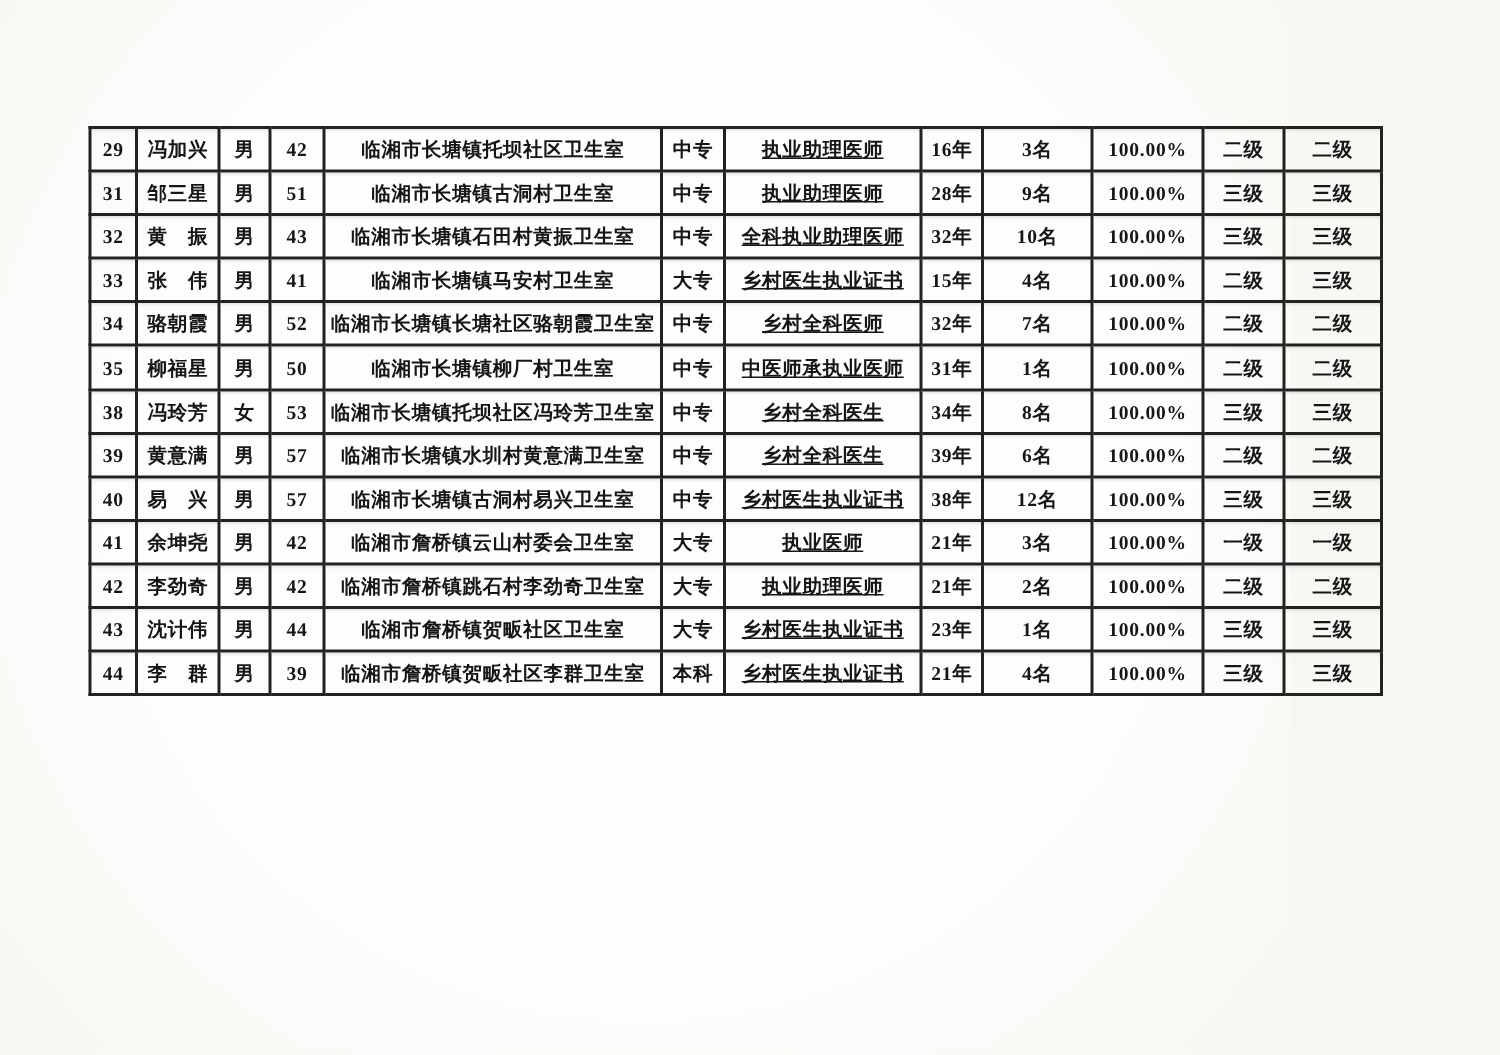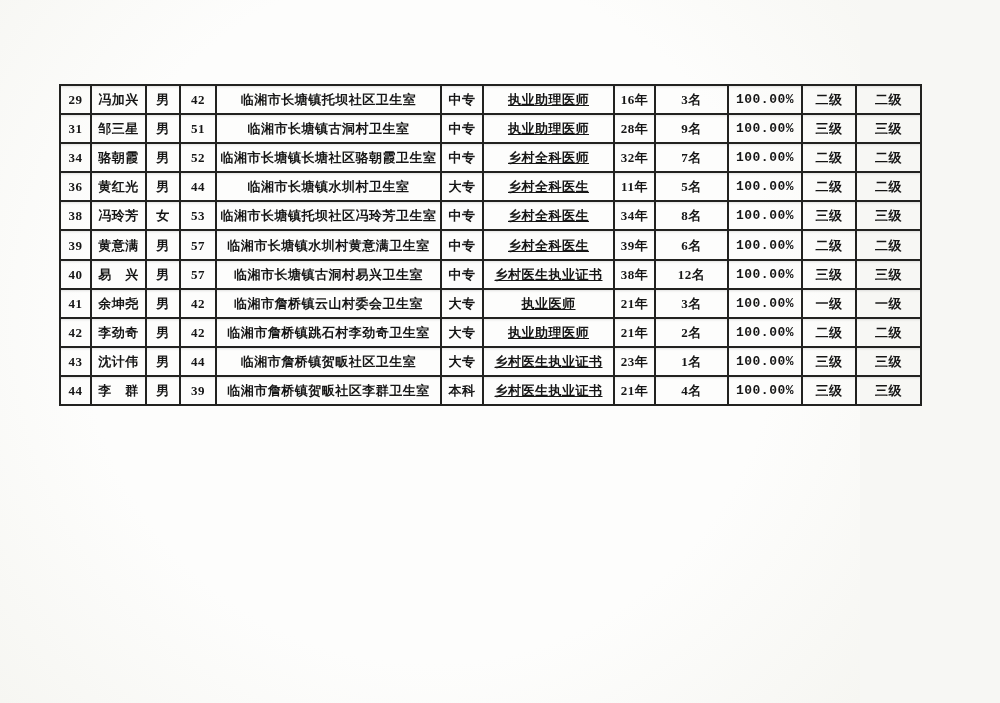--- a/index.html
+++ b/index.html
@@ -37,21 +37,21 @@
     line-height: 1;
     letter-spacing: 0.5px;
     padding: 0 1px;
     white-space: nowrap;
     overflow: hidden;
     
     box-shadow: inset 0 3px 3px -3px rgba(40,40,35,0.25);
   }
   td.c-clinic     { font-size: 13px; }
   td.c-credential { letter-spacing: 0.3px; text-decoration: underline; }
-  td.c-pass       { letter-spacing: 1px; font-family: Liberation Mono, monospace; }
+  td.c-pass       { letter-spacing: 1px; font-family: Liberation Serif, serif; }
 </style>
 </head>
 <body>
 
 <div class="page">
   <table class="doc-table">
     <colgroup>
       <col style="width:31px">
       <col style="width:55px">
       <col style="width:34px">
@@ -88,43 +88,71 @@
           <td class="c-clinic">临湘市长塘镇古洞村卫生室</td>
           <td>中专</td>
           <td class="c-credential">执业助理医师</td>
           <td>28年</td>
           <td>9名</td>
           <td class="c-pass">100.00%</td>
           <td>三级</td>
           <td>三级</td>
         </tr>
         <tr>
+          <td>32</td>
+          <td>黄　振</td>
+          <td>男</td>
+          <td>43</td>
+          <td class="c-clinic">临湘市长塘镇石田村黄振卫生室</td>
+          <td>中专</td>
+          <td class="c-credential">全科执业助理医师</td>
+          <td>32年</td>
+          <td>10名</td>
+          <td class="c-pass">100.00%</td>
+          <td>三级</td>
+          <td>三级</td>
+        </tr>
+        <tr>
+          <td>33</td>
+          <td>张　伟</td>
+          <td>男</td>
+          <td>41</td>
+          <td class="c-clinic">临湘市长塘镇马安村卫生室</td>
+          <td>大专</td>
+          <td class="c-credential">乡村医生执业证书</td>
+          <td>15年</td>
+          <td>4名</td>
+          <td class="c-pass">100.00%</td>
+          <td>二级</td>
+          <td>三级</td>
+        </tr>
+        <tr>
           <td>34</td>
           <td>骆朝霞</td>
           <td>男</td>
           <td>52</td>
           <td class="c-clinic">临湘市长塘镇长塘社区骆朝霞卫生室</td>
           <td>中专</td>
           <td class="c-credential">乡村全科医师</td>
           <td>32年</td>
           <td>7名</td>
           <td class="c-pass">100.00%</td>
           <td>二级</td>
           <td>二级</td>
         </tr>
         <tr>
-          <td>36</td>
-          <td>黄红光</td>
-          <td>男</td>
-          <td>44</td>
-          <td class="c-clinic">临湘市长塘镇水圳村卫生室</td>
-          <td>大专</td>
-          <td class="c-credential">乡村全科医生</td>
-          <td>11年</td>
-          <td>5名</td>
+          <td>35</td>
+          <td>柳福星</td>
+          <td>男</td>
+          <td>50</td>
+          <td class="c-clinic">临湘市长塘镇柳厂村卫生室</td>
+          <td>中专</td>
+          <td class="c-credential">中医师承执业医师</td>
+          <td>31年</td>
+          <td>1名</td>
           <td class="c-pass">100.00%</td>
           <td>二级</td>
           <td>二级</td>
         </tr>
         <tr>
           <td>38</td>
           <td>冯玲芳</td>
           <td>女</td>
           <td>53</td>
           <td class="c-clinic">临湘市长塘镇托坝社区冯玲芳卫生室</td>

